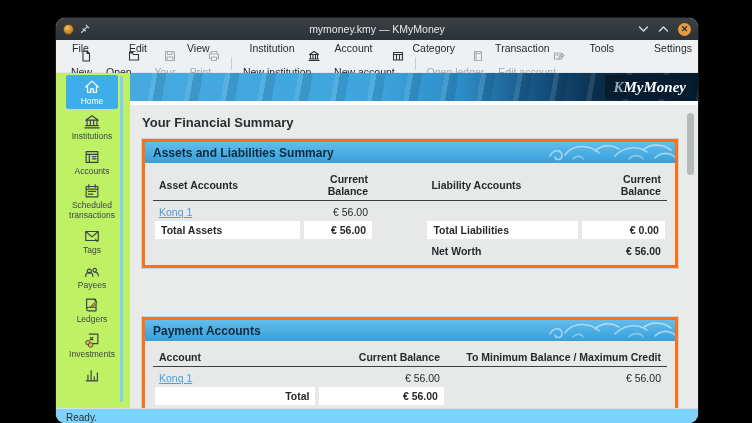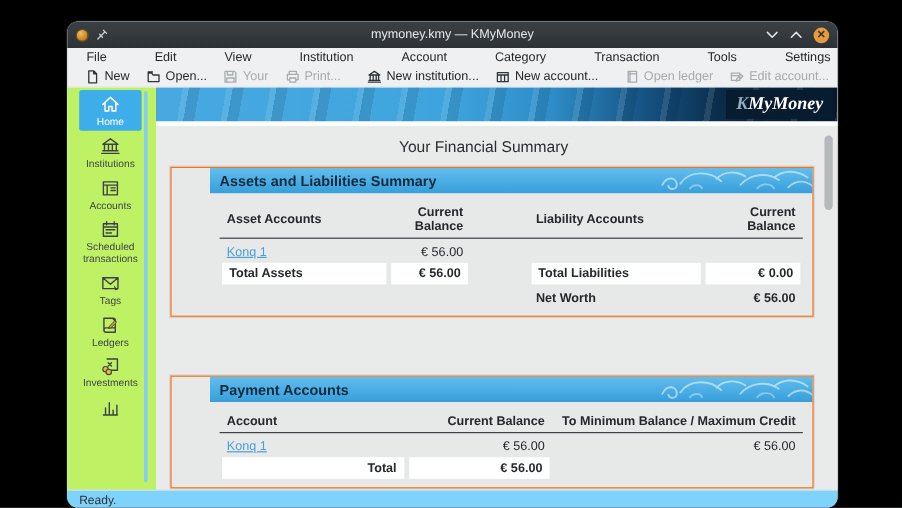--- a/index.html
+++ b/index.html
@@ -27,21 +27,21 @@
 
   
   .menubar { height:15px; flex:0 0 15px; display:flex; align-items:center;
              padding:0 8px; background:#eff0f1; font-size:10.5px; color:#26292c;gap:24px; }
   .menu-item { padding:0 8px; }
 
   
   .toolbar { height:18px; flex:0 0 18px; display:flex; align-items:center;
              background:#eff0f1; padding:0 8px; font-size:10.5px; color:#26292c;
              border-bottom:1px solid #e2e4e6; }
-  .tool-btn { display:flex; align-items:flex-end; gap:4px; padding:0 7px; white-space:nowrap; }
+  .tool-btn { display:flex; align-items:flex-end; gap:4px; padding:0 7px; white-space:nowrap;flex-direction:column; }
   .tool-btn svg { display:block; }
   .tool-btn.disabled { color:#a7abae; }
   .tool-sep { width:1px; height:13px; background:#c9cdd0; margin:0 4px; }
 
   
   .body-row { flex:1; display:flex; min-height:0; background:#fdfdfd; }
 
   .sidebar { width:74px; flex:0 0 74px; position:relative; background:#bef264; overflow:hidden; }
   .side-items { width:52px; margin-left:10px; padding-top:2px; }
   .side-item { text-align:center; padding:3px 0 2px; margin-bottom:1px; border-radius:2px;
@@ -60,24 +60,24 @@
                  rgba(255,255,255,.10) 22px 27px, rgba(3,25,46,.12) 27px 36px),
               linear-gradient(90deg,#48a9e1 0%,#3fa4dd 42%,#2e8dc8 58%,#155180 72%,#092843 85%,#06192c 100%); }
   .banner-logo { position:absolute; right:4px; top:2px; bottom:2px; display:flex; align-items:center;
                  padding:0 8px; background:#081c30; border:1px solid #1c3document0;
                  font-family:"Liberation Serif", serif; font-style:italic; font-weight:bold;
                  font-size:15px; color:#fff; }
   .banner-logo .logo-k { color:#93adc0; margin-right:0px; }
   .white-strip { height:4px; flex:0 0 4px; background:#fbfcfc; }
 
   .content { flex:1; position:relative; padding:5px 20px 0 12px; overflow:hidden; }
-  .page-title { text-align:center; font-size:13px; color:#2b2e31; margin:5px 14px 9px 0; }
-
-  .section { border:1px solid #f97316; box-shadow:0 0 0 1px rgba(160,165,170,.35);
-             background:#e7e8e8;padding-left:32px; }
+  .page-title { text-align:left; font-size:13px; color:#2b2e31; margin:5px 14px 9px 0;font-weight:bold; }
+
+  .section { border:3px solid #f97316; box-shadow:0 0 0 1px rgba(160,165,170,.35);
+             background:#e7e8e8; }
   .section + .section { margin-top:49px; }
   .section-header { height:21px; position:relative; overflow:hidden; display:flex; align-items:center;
                     padding-left:8px; font-size:12px; font-weight:bold; color:#0e2b3e;
                     background:linear-gradient(#62bdec,#379fdb); }
   .flourish { position:absolute; right:0; top:0; height:21px; }
   .section-body { padding:8px 8px 6px; font-size:10.5px; color:#26292c; }
 
   .grid-assets { display:grid; grid-template-columns:29% 14% 10% 30% 17%; align-items:center; }
   .grid-pay    { display:grid; grid-template-columns:32% 25% 43%; align-items:center; }
   .thead { font-weight:bold; border-bottom:1px solid #3b4045; padding-bottom:3px; margin-bottom:2px; }
@@ -228,20 +228,26 @@
         </div>
         <div class="side-item">
           <svg width="18" height="18" viewBox="0 0 20 20">
               <path class="icon-stroke" d="M3 5 h14 V15 H3 Z M3 5 l7 6 7-6"></path>
               <path d="M13 12 l4 4 -2.5 .5 Z" fill="#3c4246"></path>
             </svg>
           <div>Tags</div>
         </div>
         <div class="side-item">
           <svg width="18" height="18" viewBox="0 0 20 20">
+              <path class="icon-stroke" d="M7 8 a2.3 2.3 0 1 0 0.01 0 Z M3 16 c0-3 2-4.5 4-4.5 s4 1.5 4 4.5 M13 7 a2 2 0 1 0 .01 0 Z M12.5 11.2 c2.5 0 4.5 1.3 4.5 4.3"></path>
+            </svg>
+          <div>Payees</div>
+        </div>
+        <div class="side-item">
+          <svg width="18" height="18" viewBox="0 0 20 20">
               <path class="icon-stroke" d="M4 3.5 h8.5 a2 2 0 0 1 2 2 V16.5 H6 a2 2 0 0 1 -2 -2 Z M4 14.5 a2 2 0 0 1 2 -2 h8.5 M12 3.5 l3 3"></path>
               <path d="M9 11 l5-5 1.5 1.5 -5 5 -2 .5 Z" fill="#d9a521" stroke="#3c4246" stroke-width="0.9"></path>
             </svg>
           <div>Ledgers</div>
         </div>
         <div class="side-item">
           <svg width="18" height="18" viewBox="0 0 20 20">
               <path class="icon-stroke" d="M7 3.5 h9.5 V14 H10 M8 7 l3 3 m0-3 -3 3"></path>
               <circle cx="5.5" cy="13" r="2.5" fill="#e8b93e" stroke="#3c4246" stroke-width="1"></circle>
               <circle cx="8.5" cy="15.5" r="2.5" fill="#e8b93e" stroke="#3c4246" stroke-width="1"></circle>

